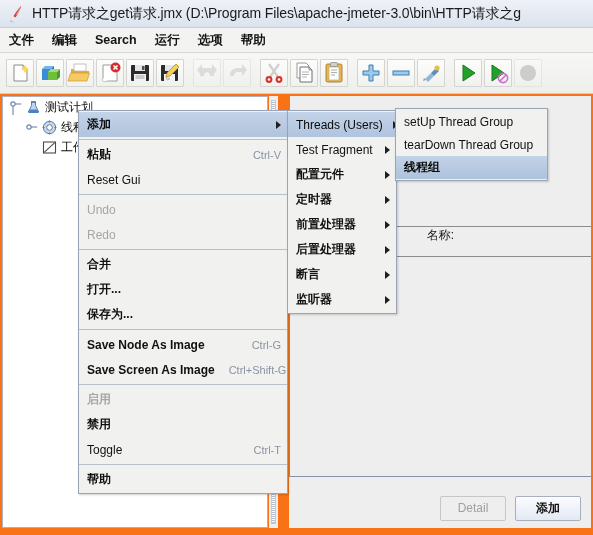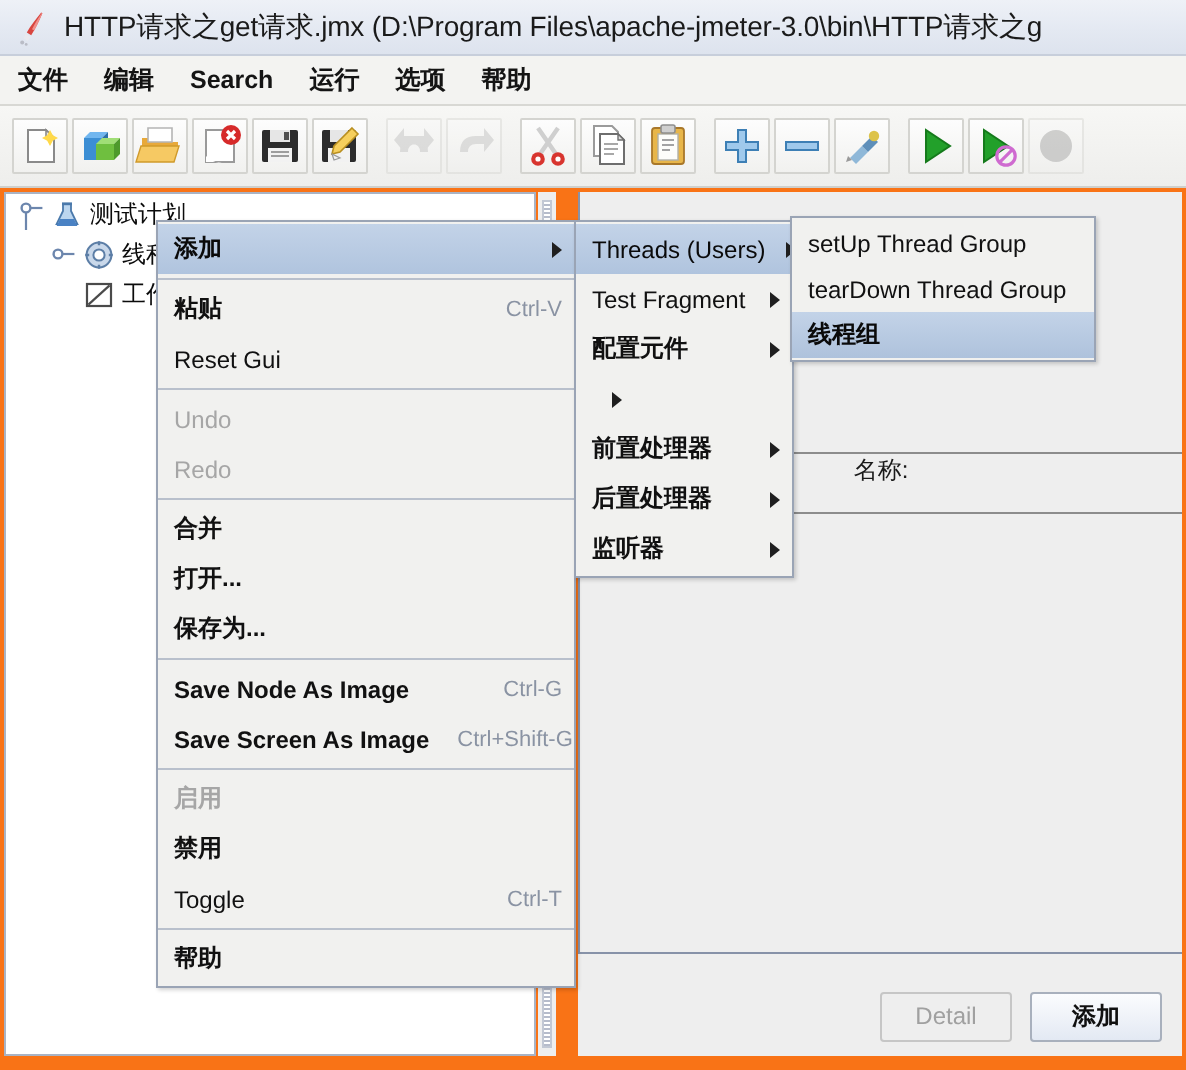--- a/index.html
+++ b/index.html
@@ -592,28 +592,33 @@
     </div>
     <div class="mi">
       <span class="mi-label">Test Fragment</span>
       <span class="mi-arrow"></span>
     </div>
     <div class="mi bold">
       <span class="mi-label">配置元件</span>
       <span class="mi-arrow"></span>
     </div>
     <div class="mi bold">
+      <span class="mi-label">定时器</span>
       <span class="mi-arrow"></span>
     </div>
     <div class="mi bold">
       <span class="mi-label">前置处理器</span>
       <span class="mi-arrow"></span>
     </div>
     <div class="mi bold">
       <span class="mi-label">后置处理器</span>
+      <span class="mi-arrow"></span>
+    </div>
+    <div class="mi bold">
+      <span class="mi-label">断言</span>
       <span class="mi-arrow"></span>
     </div>
     <div class="mi bold">
       <span class="mi-label">监听器</span>
       <span class="mi-arrow"></span>
     </div>
   </div>
 
   <div id="sub-menu2" class="popup">
     <div class="mi">

